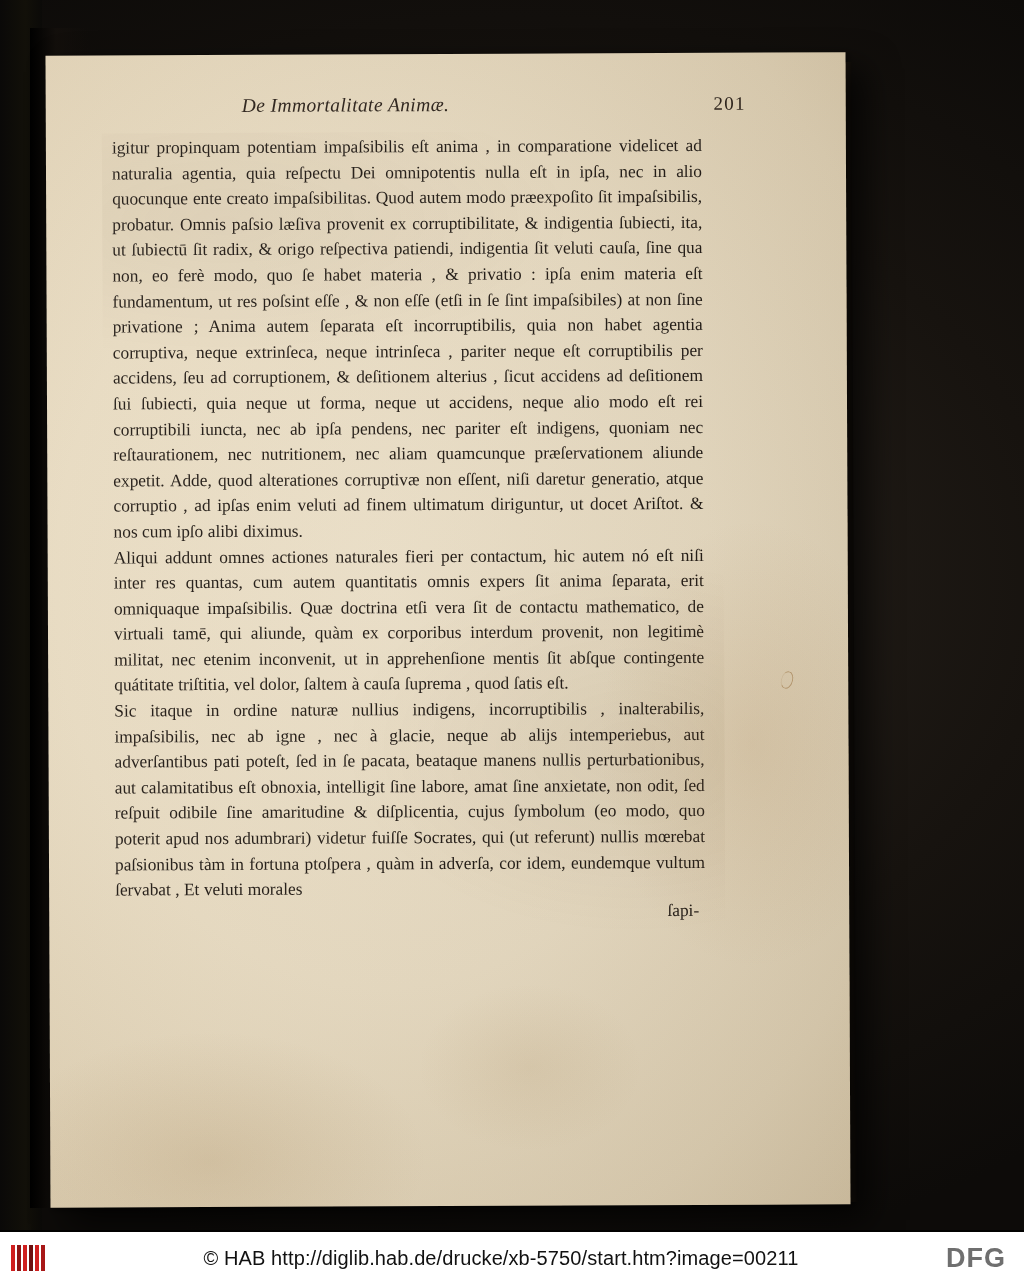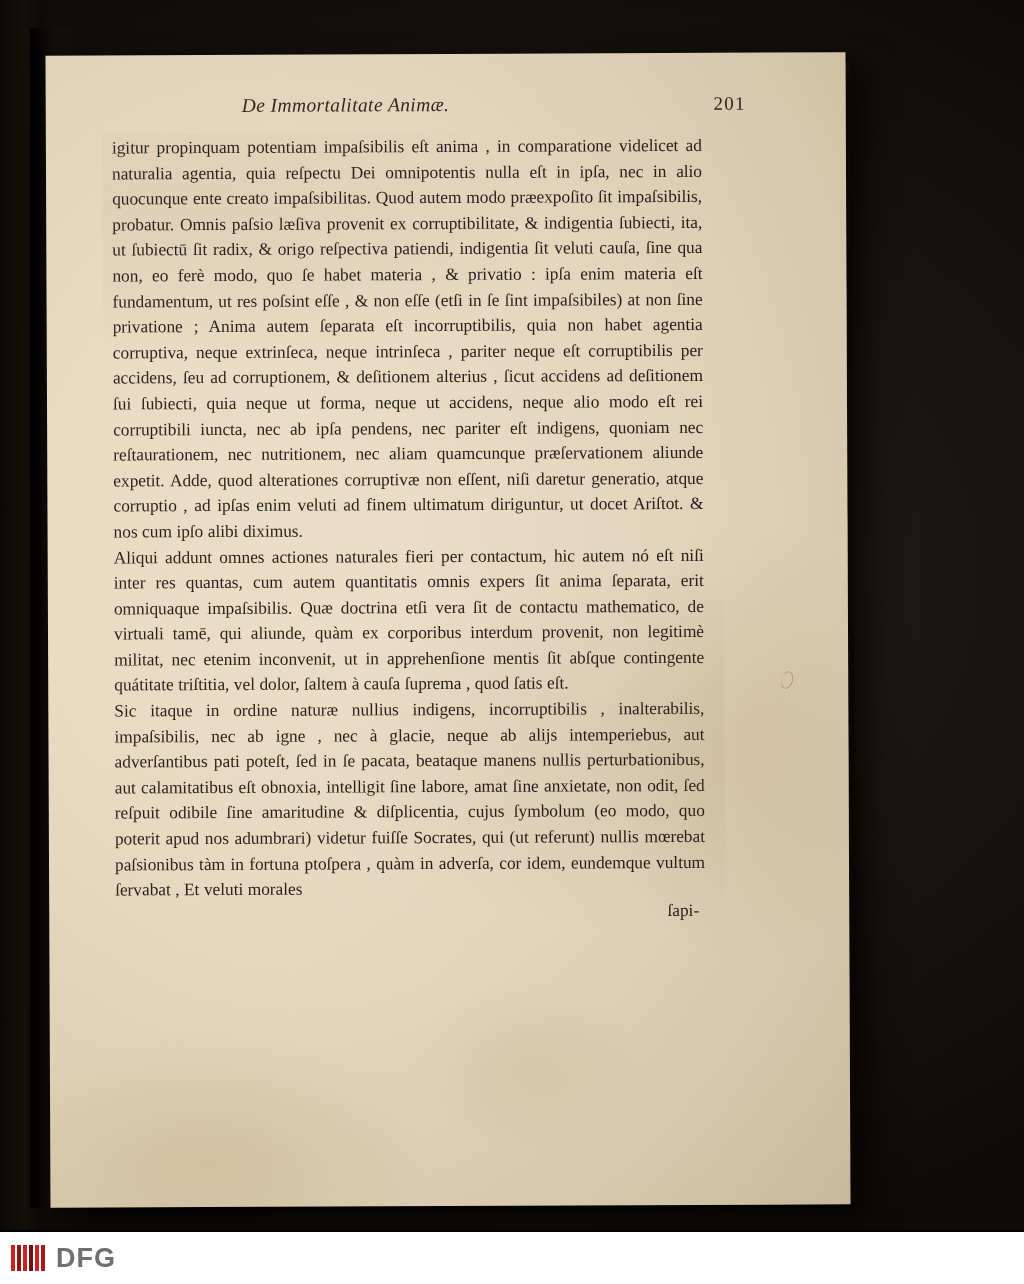--- a/index.html
+++ b/index.html
@@ -208,21 +208,21 @@
     flex: 1 1 auto;
     text-align: center;
     font-family: "Liberation Sans", sans-serif;
     font-size: 20px;
     color: #111;
     letter-spacing: 0.1px;
     white-space: nowrap;
   }
   .footer-logo {
     flex: 0 0 auto;
-    padding-right: 30px;
+    padding-right: 18px;
     font-family: "Liberation Sans", sans-serif;
     font-weight: bold;
     font-size: 27px;
     letter-spacing: 1px;
     color: #6f6f6f;
   }
   .footer-top-rule {
     position: absolute;
     left: 0;
     bottom: 52px;
@@ -270,15 +270,16 @@
     <div class="footer-colorbar">
       <span class="bars">
         <i></i>
           <i></i>
           <i></i>
           <i></i>
           <i></i>
           <i></i>
       </span>
     </div>
+    <div class="footer-credit">© HAB http://diglib.hab.de/drucke/xb-5750/start.htm?image=00211</div>
     <div class="footer-logo">DFG</div>
   </div>
 </div>
 
 </body></html>

